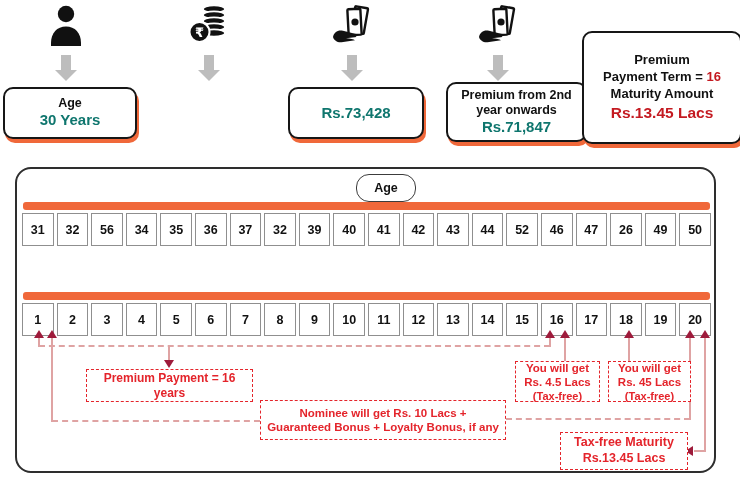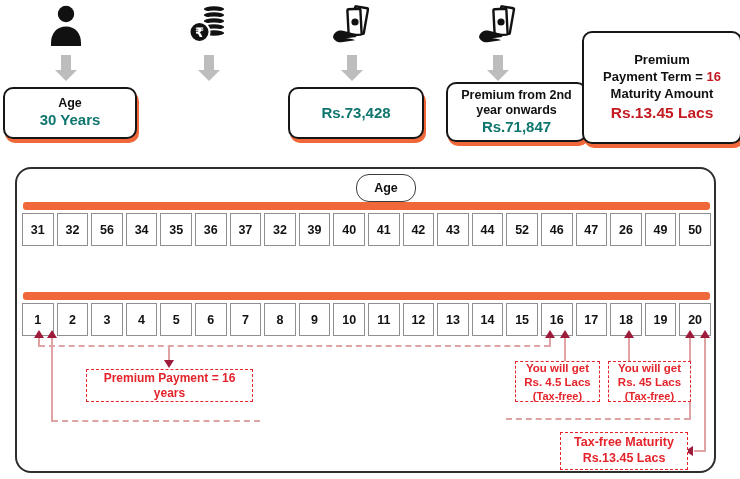--- a/index.html
+++ b/index.html
@@ -211,20 +211,21 @@
       <div>Rs. 4.5 Lacs</div>
       <div class="note">(Tax-free)</div>
     </div>
 
     <div class="ann" style="left:591px;top:192px;width:83px;height:41px;font-size:11.5px">
       <div>You will get</div>
       <div>Rs. 45 Lacs</div>
       <div class="note">(Tax-free)</div>
     </div>
 
+    <div class="ann" style="left:243px;top:231px;width:246px;height:40px;font-size:11.5px;padding:0 5px">Nominee will get Rs. 10 Lacs + Guaranteed Bonus + Loyalty Bonus, if any</div>
 
     <div class="ann" style="left:543px;top:263px;width:128px;height:38px;font-size:12.5px">
       <div>Tax-free Maturity</div>
       <div>Rs.13.45 Lacs</div>
     </div>
 
   </div>
 </div>
 
 </body></html>

